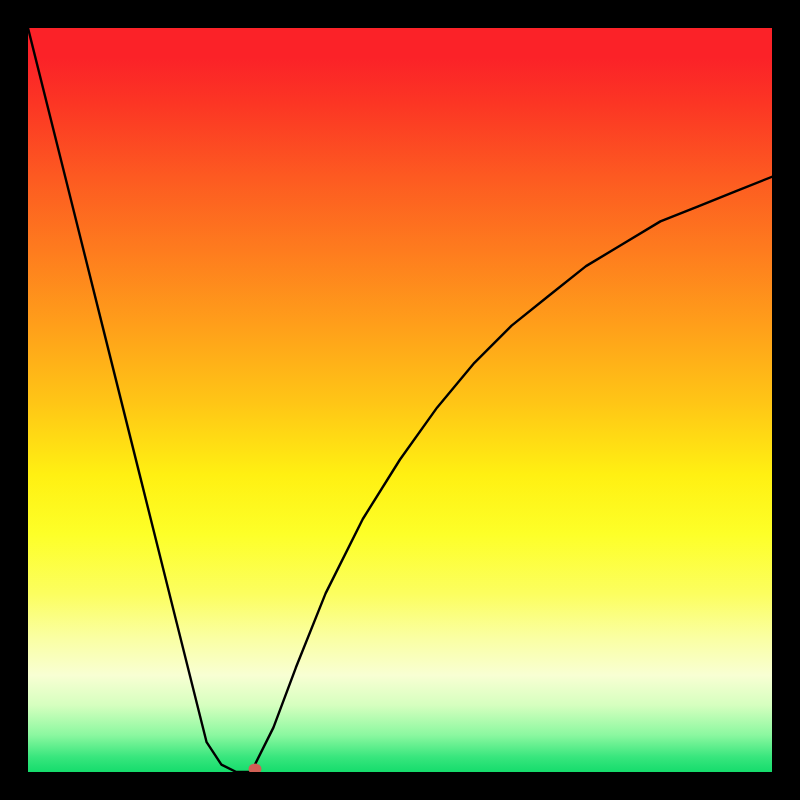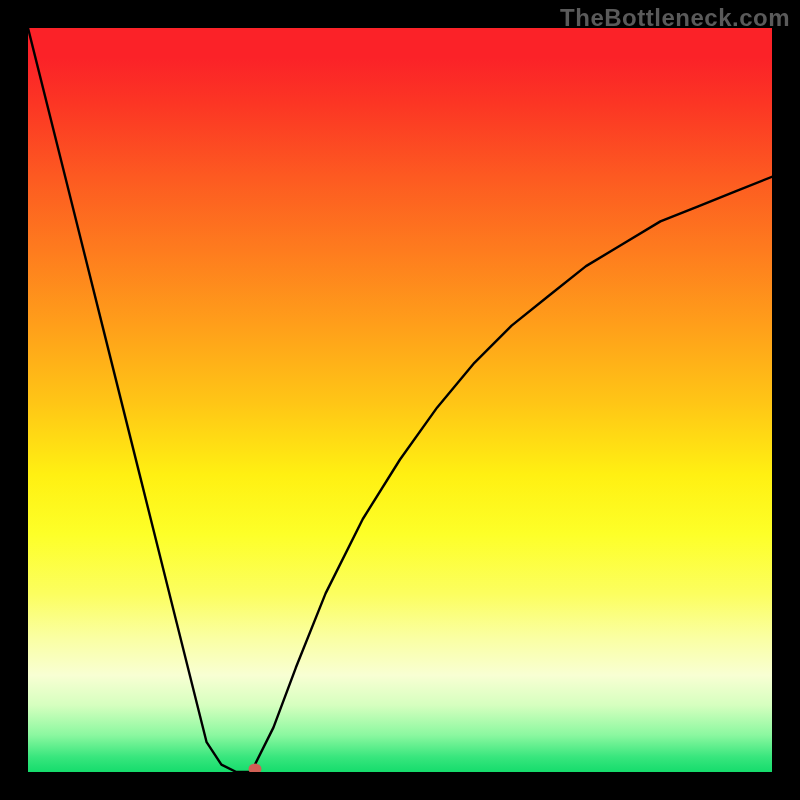--- a/index.html
+++ b/index.html
@@ -101,21 +101,20 @@
 </head>
 <body>
 
 <div class="frame">
 
   <div class="border-top"></div>
   <div class="border-bottom"></div>
   <div class="border-left"></div>
   <div class="border-right"></div>
 
-  <div class="watermark">TheBottleneck.com</div>
 
   <div class="plot-area">
     <div class="gradient"></div>
 
     <svg class="curve-svg" viewBox="0 0 744 744" preserveAspectRatio="none">
       <path class="curve-path" d="M0.0,0.0 L37.2,148.8 L74.4,297.6 L111.6,446.4 L148.8,595.2 L178.6,714.2 L193.4,736.6 L208.3,744.0 L223.2,744.0 L223.2,744.0 L245.5,699.4 L267.8,639.8 L297.6,565.4 L334.8,491.0 L372.0,431.5 L409.2,379.4 L446.4,334.8 L483.6,297.6 L520.8,267.8 L558.0,238.1 L595.2,215.8 L632.4,193.4 L669.6,178.6 L706.8,163.7 L744.0,148.8"></path>
     </svg>
 
     <div class="marker" style="left:226.9px; top:741.0px; background:#d06055;"></div>
   </div>

